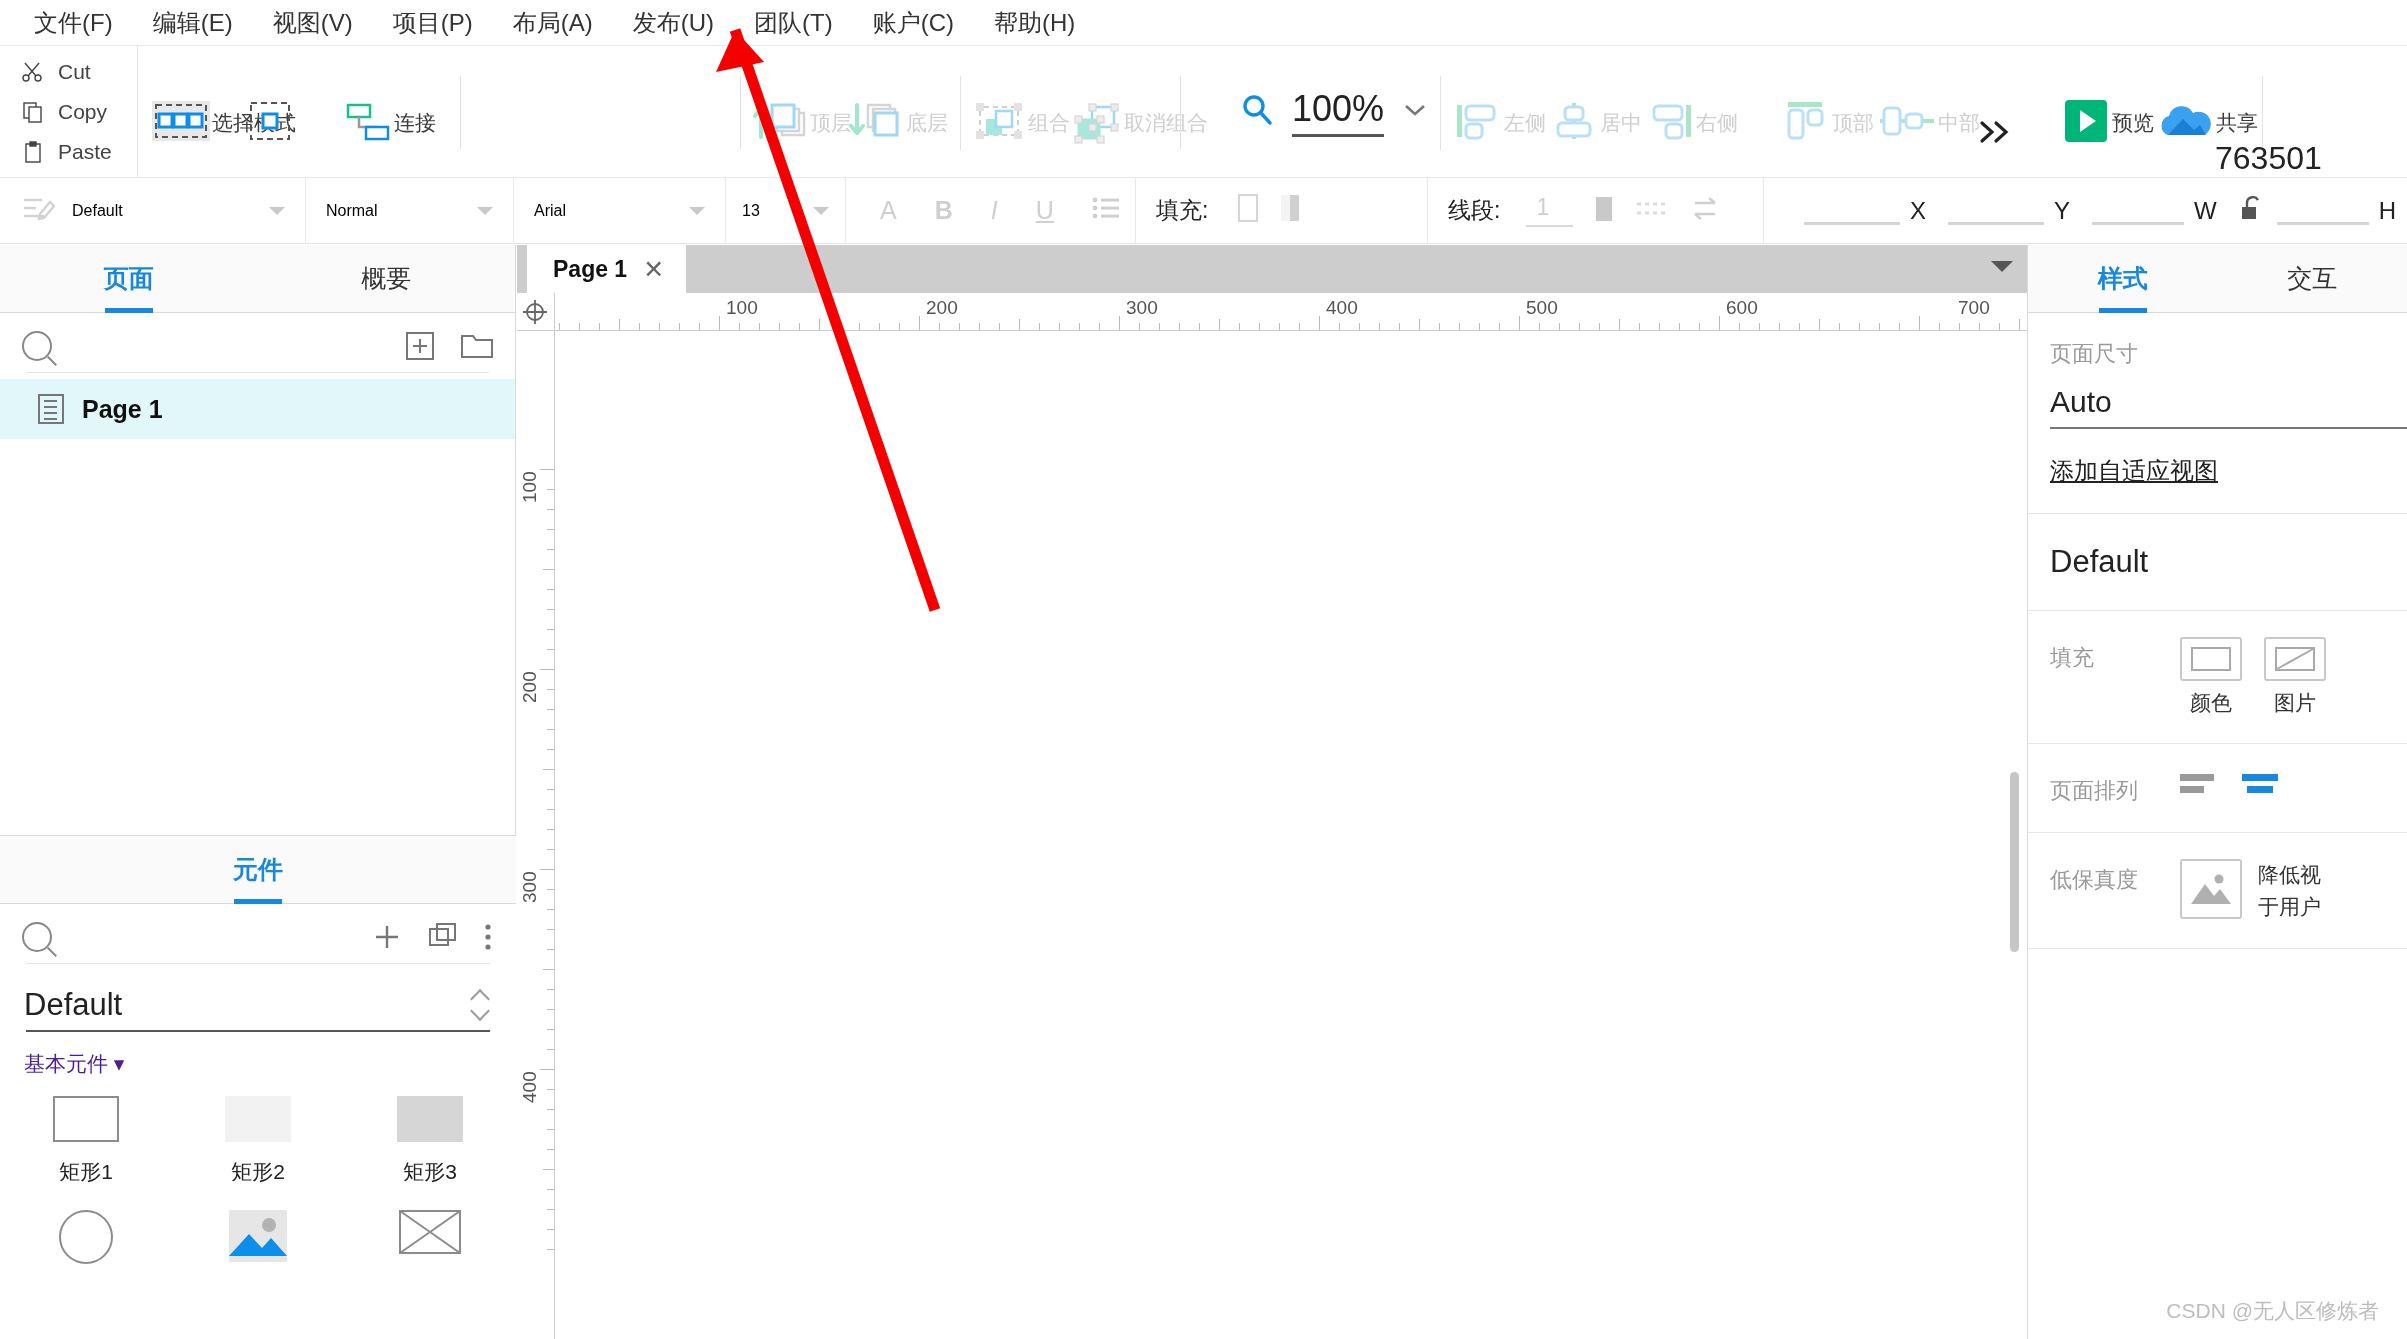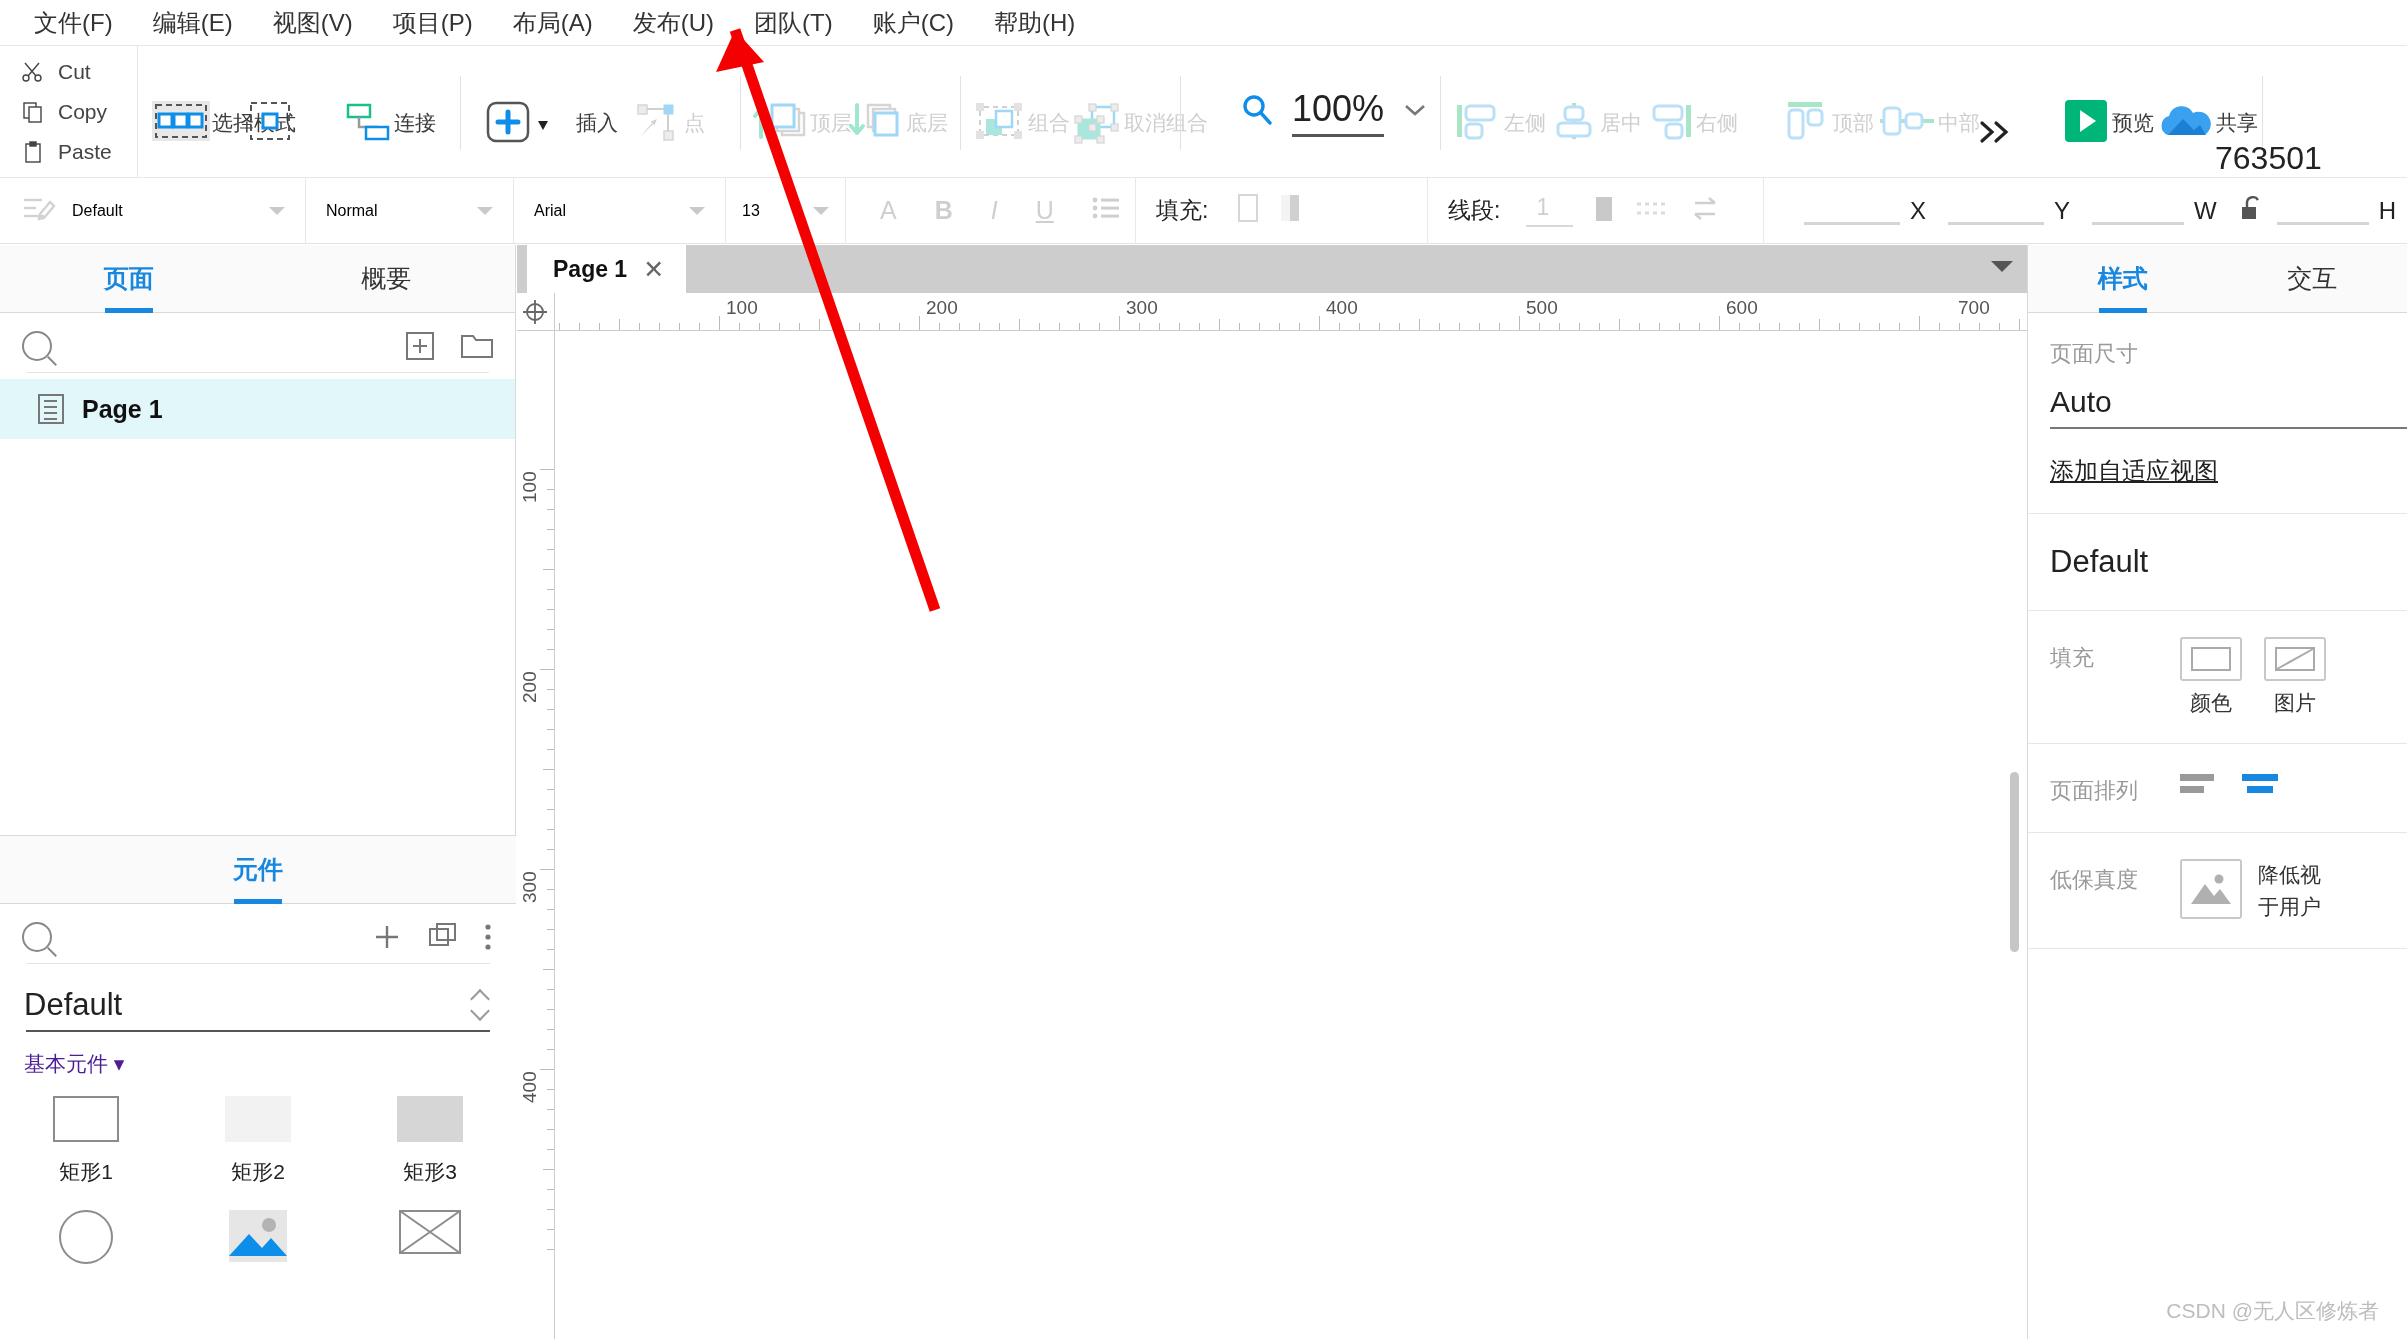--- a/index.html
+++ b/index.html
@@ -206,44 +206,20 @@
           <rect x="6" y="8" width="22" height="12" fill="#fff" stroke="#19c08a" stroke-width="2.5"></rect>
           <path d="M17 20 L17 30 L35 30 L35 34" fill="none" stroke="#9a9a9a" stroke-width="2.5"></path>
           <rect x="24" y="30" width="22" height="12" fill="#fff" stroke="#0d8ee8" stroke-width="2.5"></rect>
         </svg>
       </div>
       <div class="lbl">连接</div>
     </div>
   </div>
   <div class="tsep" style="left:460px;"></div>
 
-  <div class="tgroup" style="left:472px;">
-    <div class="tbtn" style="width:130px;">
-      <div class="ico">
-        <svg width="104" height="48" viewBox="0 0 104 48">
-          <rect x="16" y="6" width="40" height="38" rx="8" fill="#fff" stroke="#555" stroke-width="2.5"></rect>
-          <path d="M36 15 v20 M26 25 h20" stroke="#0d8ee8" stroke-width="5" stroke-linecap="round"></path>
-          <path d="M66 24 l10 0 l-5 9 z" fill="#222"></path>
-        </svg>
-      </div>
-      <div class="lbl">插入</div>
-    </div>
-    <div class="tbtn dis" style="margin-left:28px;">
-      <div class="ico">
-        <svg width="54" height="48" viewBox="0 0 54 48">
-          <rect x="8" y="8" width="9" height="9" fill="#ececec" stroke="#d6d6d6" stroke-width="1.5"></rect>
-          <rect x="34" y="8" width="9" height="9" fill="#9fd8f7" stroke="#9fd8f7"></rect>
-          <rect x="34" y="34" width="9" height="9" fill="#ececec" stroke="#d6d6d6" stroke-width="1.5"></rect>
-          <path d="M17 12 H34 M38 17 V34" stroke="#d0d0d0" stroke-width="2"></path>
-          <path d="M10 40 L24 26 L20 25 L27 22 L24 29 L23 25 Z" fill="#cfcfcf"></path>
-        </svg>
-      </div>
-      <div class="lbl">点</div>
-    </div>
-  </div>
   <div class="tsep" style="left:740px;"></div>
 
   <div class="tgroup" style="left:752px;">
     <div class="tbtn dis">
       <div class="ico">
         <svg width="58" height="48" viewBox="0 0 58 48">
           <path d="M9 40 V12 M9 12 l-6 7 M9 12 l6 7" stroke="#9fe8cd" stroke-width="4" fill="none" stroke-linecap="round"></path>
           <rect x="30" y="16" width="22" height="22" fill="#fff" stroke="#d5d5d5" stroke-width="2.5"></rect>
           <rect x="25" y="12" width="22" height="22" fill="#fff" stroke="#d5d5d5" stroke-width="2.5"></rect>
           <rect x="20" y="8" width="22" height="22" fill="#fff" stroke="#9fd8f7" stroke-width="3"></rect>

